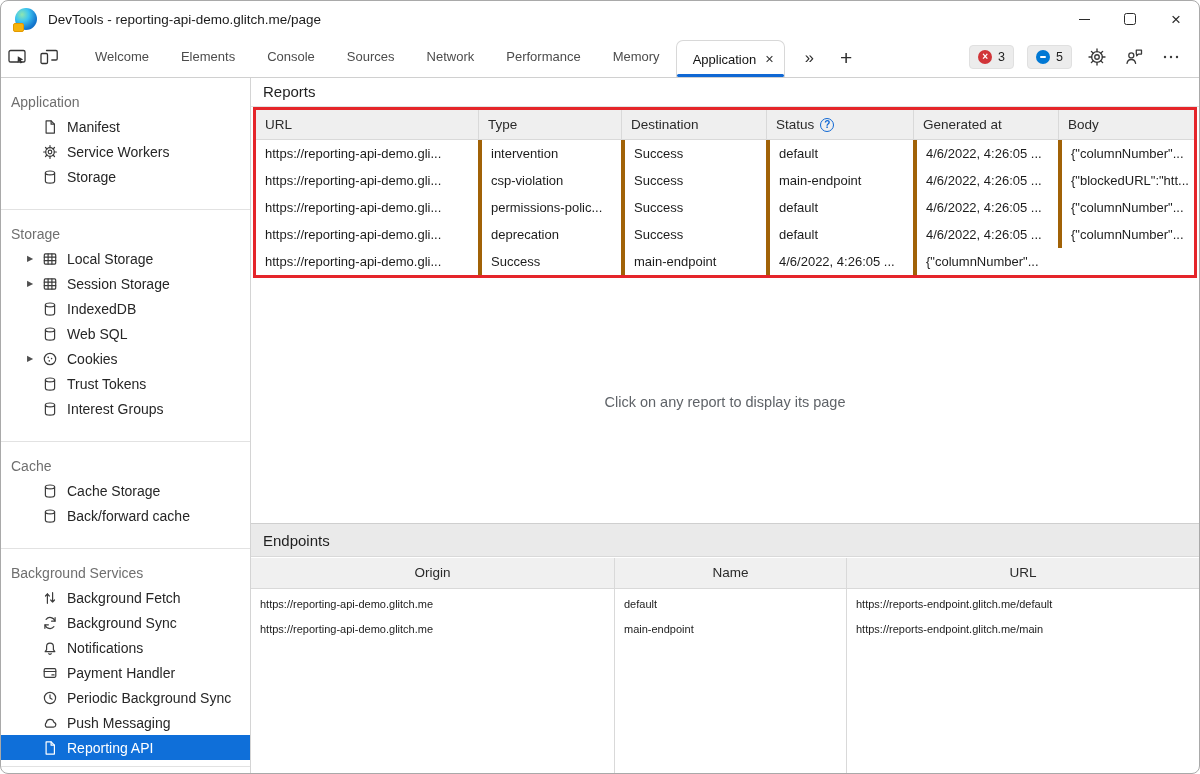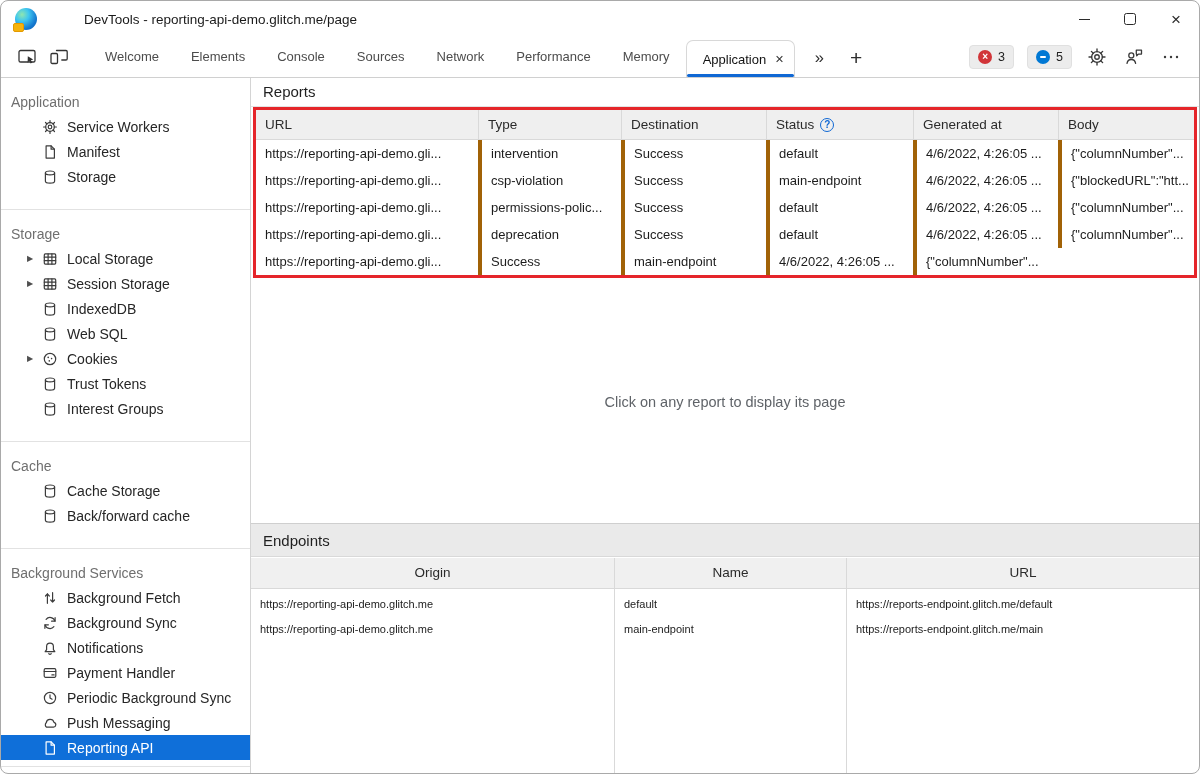--- a/index.html
+++ b/index.html
@@ -1,32 +1,32 @@
 <!DOCTYPE html>
 <html><head>
 <meta charset="utf-8">
 <style>
   html,body { margin:0; padding:0; background:#fff; }
   body { width:1200px; height:774px; font-family:"Liberation Sans","DejaVu Sans",sans-serif; -webkit-font-smoothing:antialiased; }
   .window { position:absolute; inset:0; border:1px solid #a9a9a9; border-radius:8px; overflow:hidden; background:#fff; box-sizing:border-box; }
 
   
-  .titlebar { height:36px; display:flex; align-items:center; padding-left:14px;gap:36px; }
+  .titlebar { height:36px; display:flex; align-items:center; padding-left:14px; }
   .app-icon { position:relative; width:22px; height:22px; border-radius:50%; flex:none;
     background:radial-gradient(circle at 32% 30%, #8fe6b0 0%, #3ec6f0 32%, #1579d0 68%, #0b59a8 100%); }
   .app-icon .df-badge { position:absolute; left:-2px; bottom:-2px; width:11px; height:9px; background:#f5b30c; border-radius:2px; border:1px solid #e49a00; box-sizing:border-box; }
   .tb-title { margin-left:11px; font-size:13.5px; color:#1a1a1a; }
   .win-controls { margin-left:auto; display:flex; height:100%; }
   .wc { width:46px; height:100%; display:flex; align-items:center; justify-content:center; background:transparent; border:none; padding:0; }
   .gl-min { width:11px; border-top:1.2px solid #2b2b2b; display:block; }
   .gl-max { width:10px; height:10px; border:1.2px solid #2b2b2b; border-radius:2.5px; display:block; }
   .gl-close { font-size:17px; color:#2b2b2b; font-weight:300; line-height:1; }
 
   
-  .tabbar { height:40px; border-bottom:1px solid #d0d0d0; display:flex; align-items:center; padding-left:10px; }
+  .tabbar { height:40px; border-bottom:1px solid #d0d0d0; display:flex; align-items:center; }
   .tool-btn { background:none; border:none; padding:4px 6px; color:#333; display:flex; align-items:center; }
   .tabs { display:flex; align-items:flex-end; height:100%; margin-left:14px; }
   .tab { padding:0 16px; height:40px; line-height:40px; font-size:13px; color:#4c4c4c; white-space:nowrap; }
   .tab.active { position:relative; background:#fff; border:1px solid #d8d8d8; border-bottom:none; border-radius:7px 7px 0 0; height:37px; display:flex; align-items:center; gap:9px; padding:0 10px 0 16px; color:#111; line-height:normal; box-sizing:border-box; }
   .tab.active::after { content:""; position:absolute; left:0; right:0; bottom:0; height:3px; background:#1068d4; border-radius:2px; }
   .tab-close { font-size:14.5px; color:#333; line-height:1; }
   .chev-btn { font-size:16.5px; color:#2e2e2e; margin-left:10px; background:none; border:none; padding:0 10px; }
   .plus-btn { font-size:21px; font-weight:300; color:#2e2e2e; background:none; border:none; padding:0 10px; margin-left:6px; line-height:1; }
   .right-cluster { margin-left:auto; display:flex; align-items:center; gap:13px; padding-right:16px; }
   .pill { display:flex; align-items:center; gap:6px; background:#ececec; border:1px solid #e0e0e0; border-radius:4px; height:22px; padding:0 8px; font-size:12.5px; color:#222; }
@@ -163,36 +163,36 @@
   <div class="content">
 
     <aside class="sidebar">
 
       <div class="sb-section">
         <div class="sb-header">Application</div>
         <div class="sb-row">
           <span class="exp"></span>
           <span class="sb-icon">
               <svg class="ic" viewBox="0 0 16 16">
+                <path d="M4.1 1.9h5l3.3 3.3v8.9H4.1z"></path>
+                <path d="M9.1 1.9v3.3h3.3"></path>
+              </svg>
+            </span>
+          <span class="sb-label">Manifest</span>
+        </div>
+        <div class="sb-row">
+          <span class="exp"></span>
+          <span class="sb-icon">
+              <svg class="ic" viewBox="0 0 16 16">
                 <circle cx="8" cy="8" r="1.8"></circle>
                 <circle cx="8" cy="8" r="4.3"></circle>
                 <path d="M8 1.6v2.1M8 12.3v2.1M1.6 8h2.1M12.3 8h2.1M3.5 3.5l1.5 1.5M11 11l1.5 1.5M12.5 3.5L11 5M5 11l-1.5 1.5"></path>
               </svg>
             </span>
           <span class="sb-label">Service Workers</span>
-        </div>
-        <div class="sb-row">
-          <span class="exp"></span>
-          <span class="sb-icon">
-              <svg class="ic" viewBox="0 0 16 16">
-                <path d="M4.1 1.9h5l3.3 3.3v8.9H4.1z"></path>
-                <path d="M9.1 1.9v3.3h3.3"></path>
-              </svg>
-            </span>
-          <span class="sb-label">Manifest</span>
         </div>
         <div class="sb-row">
           <span class="exp"></span>
           <span class="sb-icon">
               <svg class="ic" viewBox="0 0 16 16">
                 <path d="M3.4 3.9v8.3a4.6 1.9 0 0 0 9.2 0V3.9"></path>
                 <ellipse cx="8" cy="3.9" rx="4.6" ry="1.9"></ellipse>
               </svg>
             </span>
           <span class="sb-label">Storage</span>

